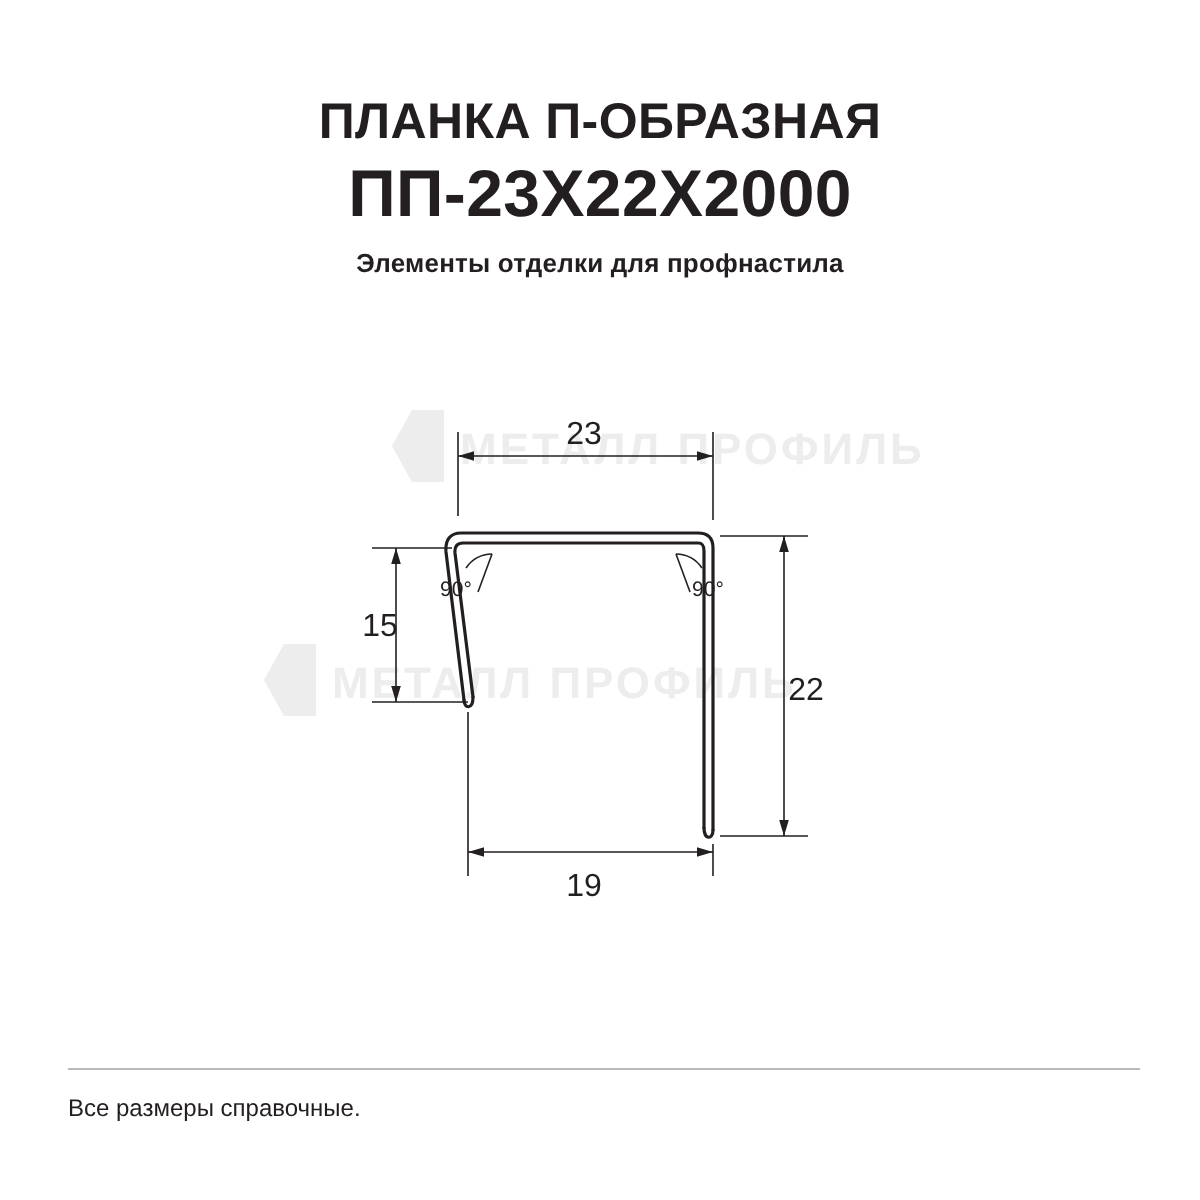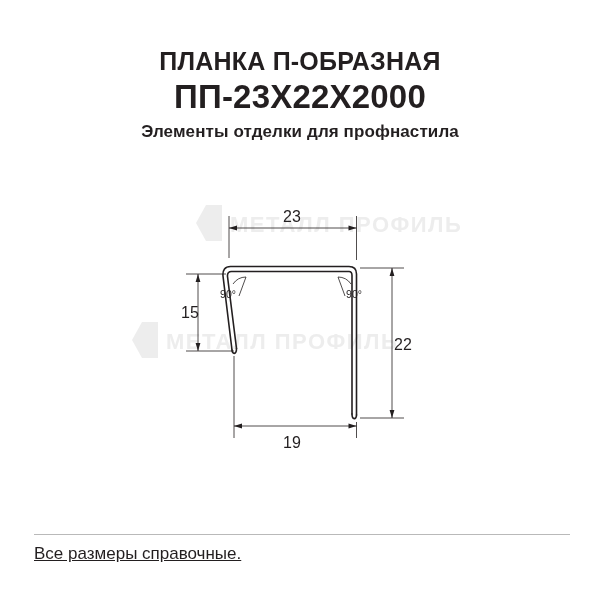--- a/index.html
+++ b/index.html
@@ -36,21 +36,21 @@
     margin: 0;
   }
   .title-2 {
     font-size: 33px;
     font-weight: bold;
     letter-spacing: 0.2px;
     line-height: 30px;
     margin: 6px 0 0 0;
   }
   .subtitle {
-    font-size: 17px;
+    font-size: 13px;
     font-weight: bold;
     line-height: 16px;
     margin: 12px 0 0 0;
     letter-spacing: 0.1px;
   }
   .drawing {
     position: absolute;
     top: 150px;
     left: 0;
     width: 600px;
@@ -66,24 +66,23 @@
     width: 540px;
   }
   .footer .rule {
     width: 536px;
     height: 1px;
     background: #b9b9b9;
     margin-bottom: 11px;
   }
   .footer p {
     margin: 0 0 4px 0;
-    font-size: 17px;
+    font-size: 12px;
     line-height: 16px;
     color: #231f20;
-    text-decoration: underline;
   }
 </style>
 </head>
 <body>
 
 <div class="page">
 
   <div class="header">
     <h1 class="title-1">ПЛАНКА П-ОБРАЗНАЯ</h1>
     <h1 class="title-2">ПП-23Х22Х2000</h1>

